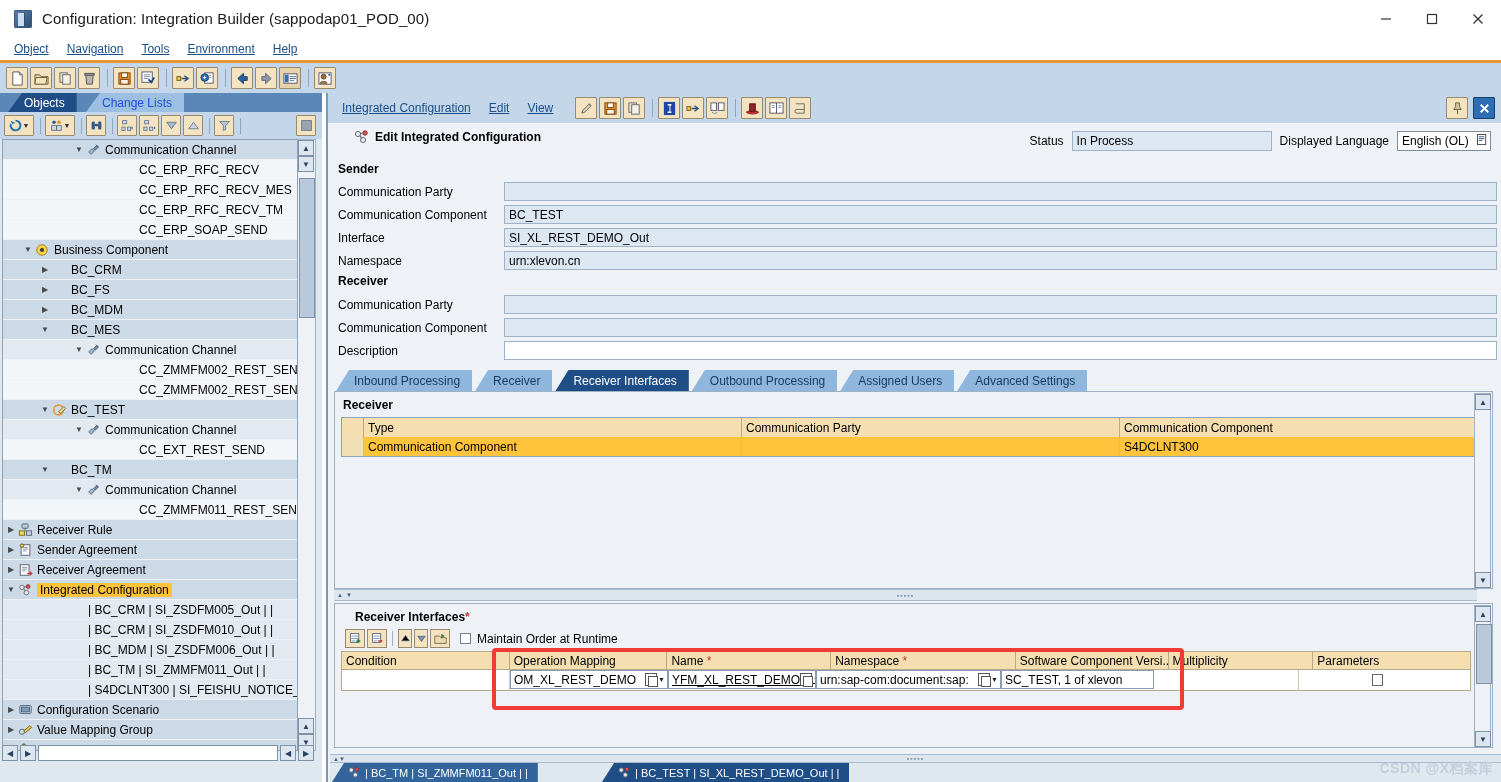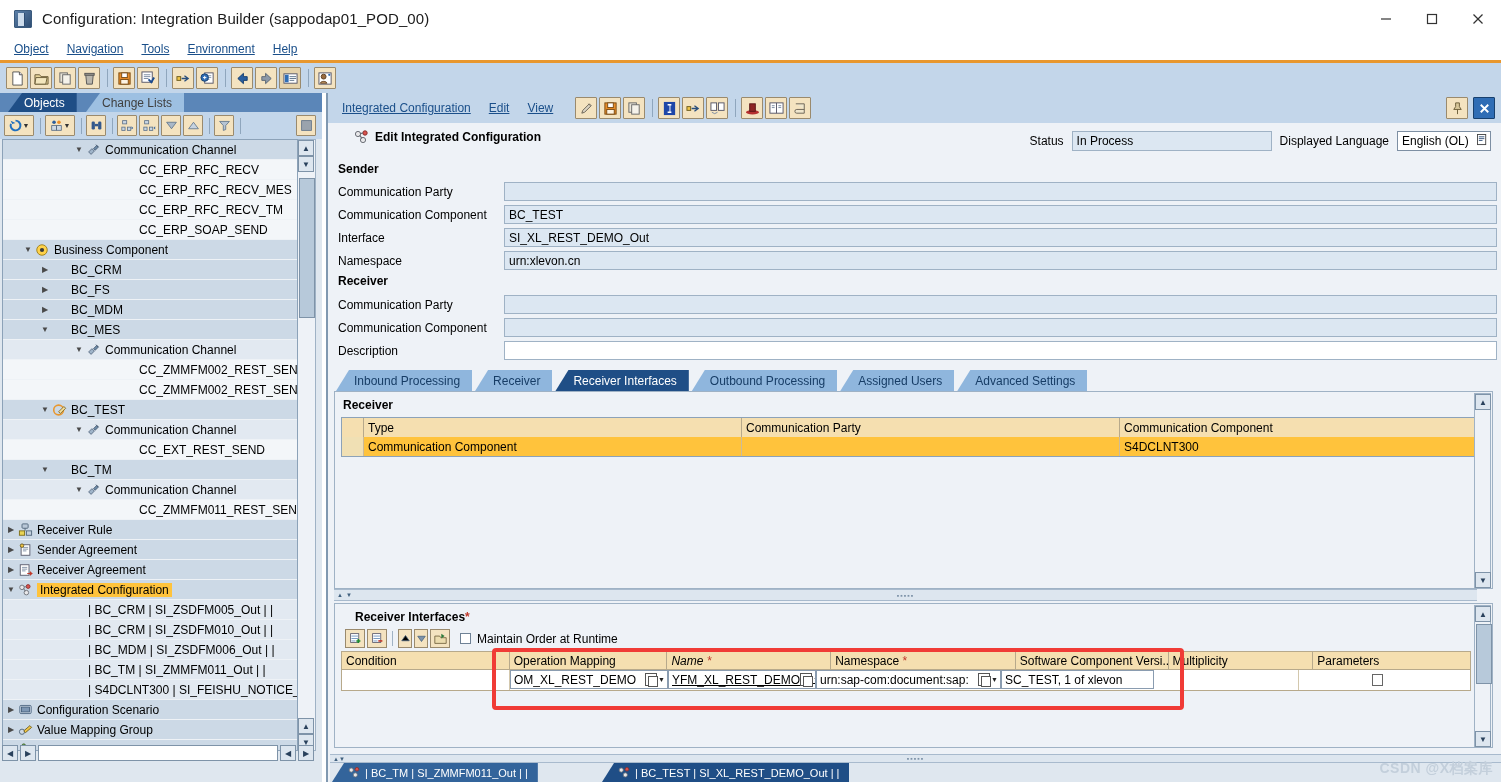--- a/index.html
+++ b/index.html
@@ -79,21 +79,21 @@
   .objtabs {
     position:absolute; left:0; top:0; width:322px; height:19px;
     background:#5b86b8;
   }
   .objtab {
     position:absolute; top:0; height:19px; color:#ffffff; font-size:12px;
     display:flex; align-items:center; padding:0 12px 0 16px;
   }
   .objtab.sel { background:#1f4e86; left:8px;
     clip-path: polygon(14px 0, 100% 0, 100% 100%, 0 100%); }
-  .objtab.unsel { background:#9dc0e2; color:#404040; left:86px;
+  .objtab.unsel { background:#9dc0e2; color:#1d4ed8; left:86px;
     clip-path: polygon(14px 0, 100% 0, 100% 100%, 0 100%); }
 
   .treetoolbar {
     position:absolute; left:0; top:19px; width:322px; height:27px;
     background:#c3d6ea; display:flex; align-items:center; padding-left:4px;
   }
   .ttbtn {
     height:21px; background:#f4e3c0; border:1px solid #9a8a6d;
     display:flex; align-items:center; justify-content:center; margin-right:2px;
     border-radius:1px;
@@ -990,21 +990,21 @@
     </div>
 
     <div class="gtable" style="left:6px; top:47px; width:1130px; height:40px; border:none;">
       <div class="ghead" style="border:1px solid #b7a98b;">
         <div class="gcell" style="width:168px;">
           <span>Condition</span>
         </div>
         <div class="gcell" style="width:158px;">
           <span>Operation Mapping</span>
         </div>
-        <div class="gcell" style="width:164px;font-style:italic;">
+        <div class="gcell" style="width:164px;">
           <span>Name</span>
             <span class="star">&nbsp;*</span>
         </div>
         <div class="gcell" style="width:185px;">
           <span>Namespace</span>
             <span class="star">&nbsp;*</span>
         </div>
         <div class="gcell" style="width:153px;">
           <span>Software Component Versi...</span>
         </div>

